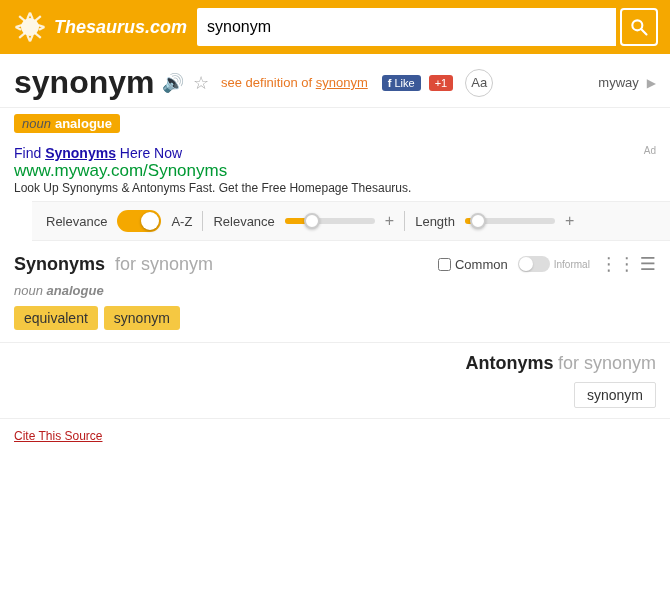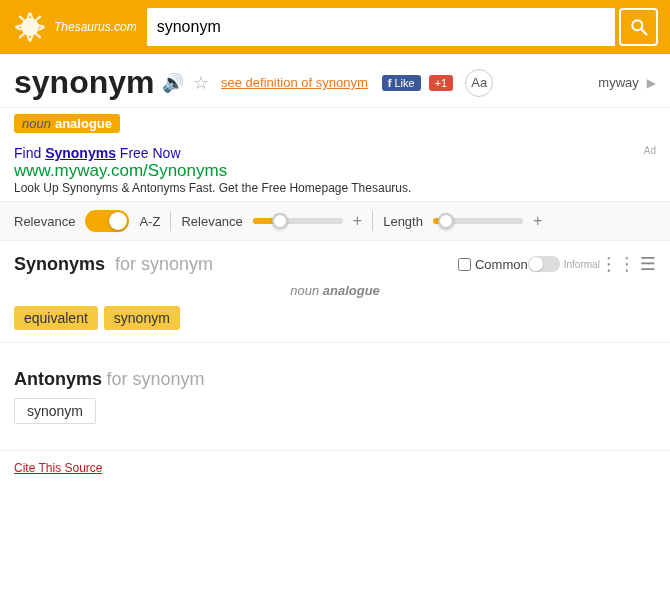--- a/index.html
+++ b/index.html
@@ -17,22 +17,22 @@
       display: flex;
       align-items: center;
       gap: 6px;
     }
     #logo-sun {
       width: 36px;
       height: 36px;
     }
     #logo-text {
       color: white;
-      font-size: 12px;
-      font-weight: normal;
+      font-size: 18px;
+      font-weight: bold;
       font-style: italic;
       white-space: nowrap;
     }
     #search-bar {
       flex: 1;
       display: flex;
       align-items: center;
     }
     #search-input {
       width: 100%;
@@ -70,21 +70,21 @@
       font-weight: bold;
       color: #222;
     }
     #audio-icon, #star-icon { color: #aaa; cursor: pointer; font-size: 18px; }
     #see-definition-link {
       font-size: 13px;
       color: #555;
       text-decoration: none;
       margin-left: 4px;
     }
-    #see-definition-link span { color: #e87722; text-decoration: underline; }
+    #see-definition-link span { color: #e87722; }
     .fb-btn {
       background: #3b5998;
       color: white;
       font-size: 11px;
       padding: 2px 6px;
       border-radius: 3px;
       display: inline-flex;
       align-items: center;
       gap: 3px;
       margin-left: 6px;
@@ -151,20 +151,21 @@
 
     
     #controls {
       padding: 8px 14px;
       display: flex;
       align-items: center;
       gap: 10px;
       background: #f9f9f9;
       border-top: 1px solid #eee;
       border-bottom: 1px solid #eee;
+      margin-left: 32px;
     }
     .ctrl-label { font-size: 13px; color: #444; }
     
     .toggle-switch {
       position: relative;
       width: 44px;
       height: 22px;
       display: inline-block;
     }
     .toggle-track {
@@ -226,20 +227,21 @@
     }
     .section-title {
       font-size: 18px;
       font-weight: bold;
       color: #222;
     }
     .section-subtitle { font-size: 18px; color: #aaa; }
     .filter-area {
       display: flex;
       align-items: center;
+      gap: 10px;
       margin-left: auto;
     }
     .checkbox-label {
       display: flex;
       align-items: center;
       gap: 4px;
       font-size: 13px;
       color: #444;
       cursor: pointer;
     }
@@ -268,41 +270,41 @@
       border-radius: 50%;
       box-shadow: 0 1px 2px rgba(0,0,0,0.2);
     }
     .view-icons { display: flex; gap: 4px; align-items: center; }
     .view-icon { font-size: 18px; color: #888; cursor: pointer; }
     #noun-label {
       font-style: italic;
       color: #888;
       font-size: 13px;
       margin-bottom: 8px;
-      text-align: center;
     }
     .syn-word {
       font-weight: bold;
       color: #888;
       font-size: 13px;
     }
     .synonym-tags { display: flex; flex-wrap: wrap; gap: 6px; margin-top: 6px; }
     .synonym-tag {
       background: #f5c842;
       border-radius: 3px;
       padding: 4px 10px;
       font-size: 14px;
       color: #333;
       cursor: pointer;
     }
 
     
     #antonyms-section {
-      padding: 26px 14px;
+      padding: 10px 14px;
       border-top: 1px solid #eee;
+      text-align: right;
     }
     .antonym-word {
       display: inline-block;
       border: 1px solid #ddd;
       padding: 4px 12px;
       font-size: 14px;
       color: #333;
       cursor: pointer;
       border-radius: 2px;
       margin-top: 8px;
@@ -384,21 +386,21 @@
   <div class="pos-tag">
     <span class="pos-label">noun</span>
     <span class="pos-word">analogue</span>
   </div>
 </div>
 
 <div id="ad-area">
   <span class="ad-tag">Ad</span>
   <div>
     <a id="ad-link" href="#">
-      <span>Find </span><span class="ad-synonyms">Synonyms</span><span> Free Now</span>
+      <span>Find </span><span class="ad-synonyms">Synonyms</span><span> Here Now</span>
     </a>
   </div>
   <div id="ad-url">www.myway.com/Synonyms</div>
   <div id="ad-desc">Look Up Synonyms &amp; Antonyms Fast. Get the Free Homepage Thesaurus.</div>
 </div>
 
 <div id="controls">
   <span class="ctrl-label">Relevance</span>
   <div class="toggle-switch">
     <div class="toggle-track">

